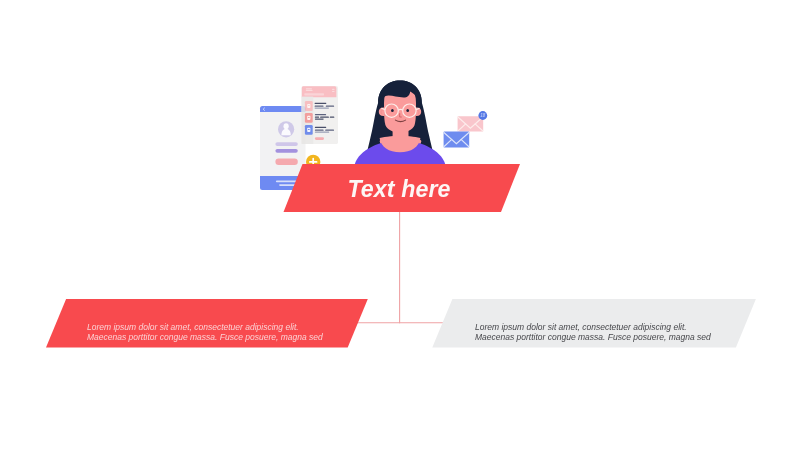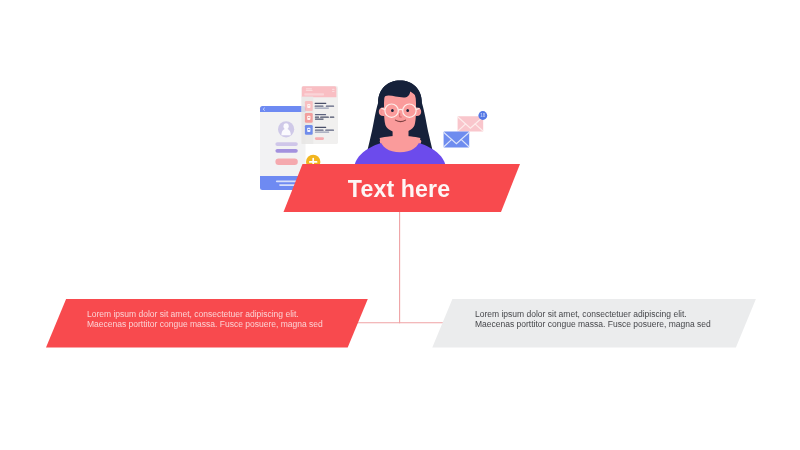--- a/index.html
+++ b/index.html
@@ -1,26 +1,26 @@
 <!DOCTYPE html>
 <html><head>
 <meta charset="utf-8">
 <title>Infographic</title>
 <style>
   html,body{margin:0;padding:0;}
   body{width:800px;height:450px;background:#fff;overflow:hidden;
        font-family:"Liberation Sans",sans-serif;}
-  .stage{position:relative;width:800px;height:450px;}
+  .stage{position:relative;width:800px;height:450px;font-style:italic;}
   .abs{position:absolute;}
   svg{display:block;}
   .banner-title-wrap{left:290px;top:164px;width:218px;height:48px;
        display:flex;align-items:center;justify-content:center;}
   .banner-title-text{font-size:23.2px;font-weight:bold;letter-spacing:0.1px;
        line-height:1;position:relative;top:2px;}
-  .callout-text{width:240px;font-size:8.5px;line-height:10.4px;top:309px;}
+  .callout-text{width:240px;font-size:8.5px;line-height:10.4px;top:322px;}
   .callout-text-left{left:87px;}
   .callout-text-right{left:475px;}
 </style>
 </head>
 <body>
 
 <div class="stage">
   <svg class="abs" style="left:0;top:0" width="800" height="450" viewBox="0 0 800 450">
     <g>
       <line x1="399.6" y1="212" x2="399.6" y2="323.3" stroke="#EFA2A4" stroke-width="1.1"></line>

